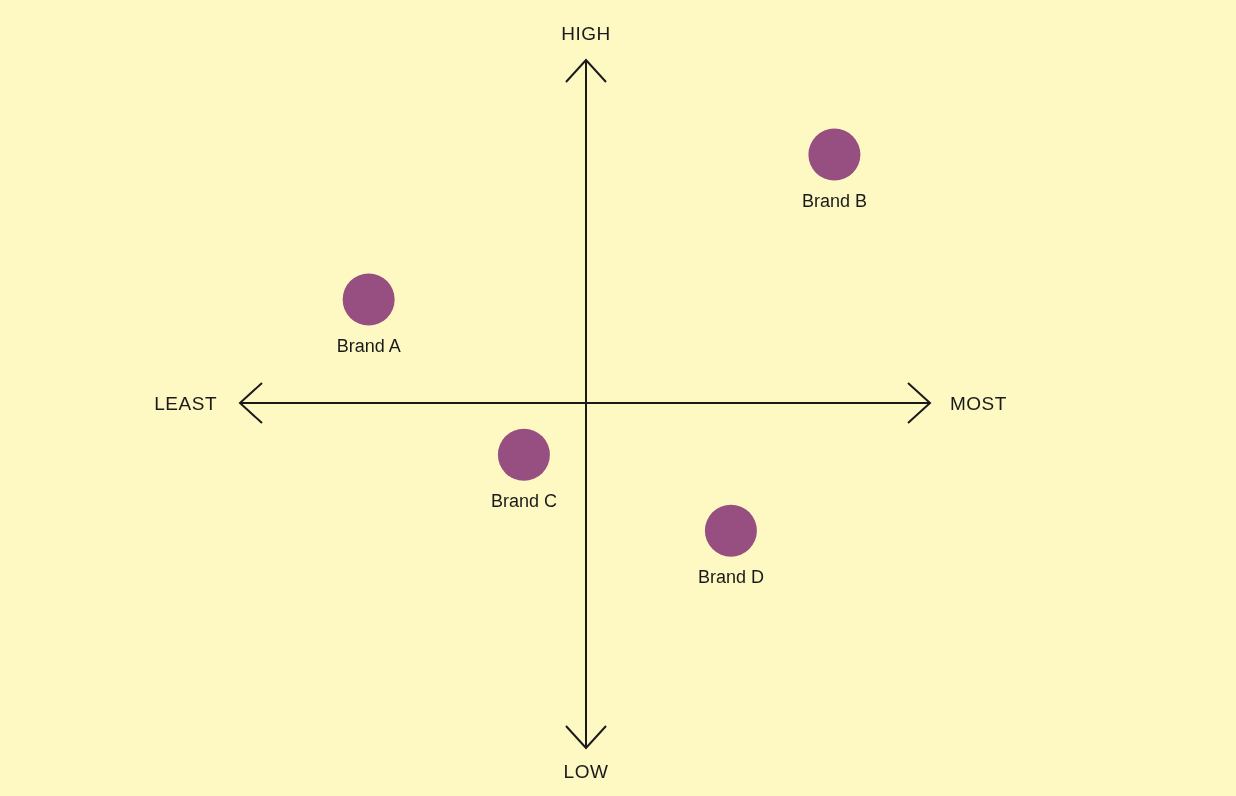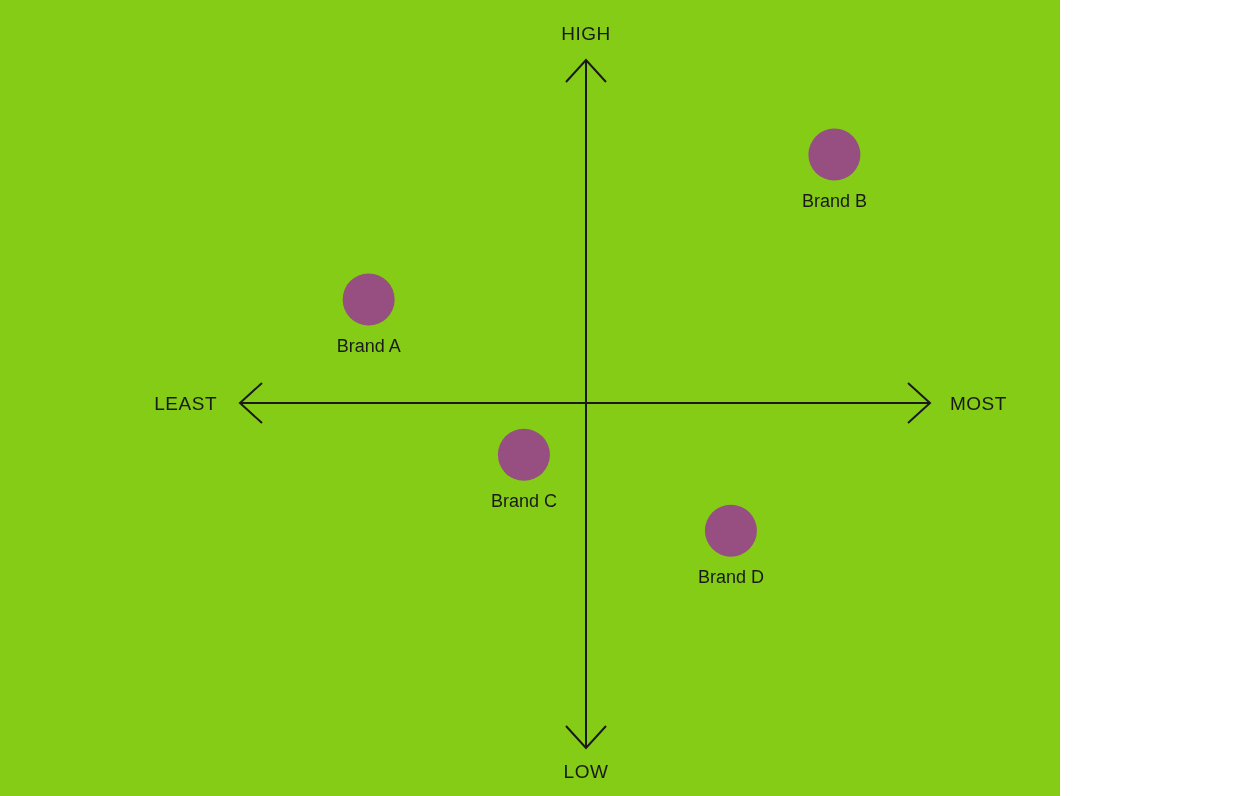--- a/index.html
+++ b/index.html
@@ -2,23 +2,23 @@
 <html><head>
 <meta charset="utf-8">
 <style>
   html, body {
     margin: 0;
     padding: 0;
     background: #ffffff;
   }
   .canvas {
     position: relative;
-    width: 1060px;
+    width: 1236px;
     height: 796px;
-    background: #84cc16;
+    background: #fef9c3;
     overflow: hidden;
     font-family: "Liberation Sans", sans-serif;
   }
   svg { display: block; }
   .axis-label {
     font-family: "Liberation Sans", sans-serif;
     font-size: 19px;
     letter-spacing: 0.5px;
     fill: #1a1a1a;
   }

